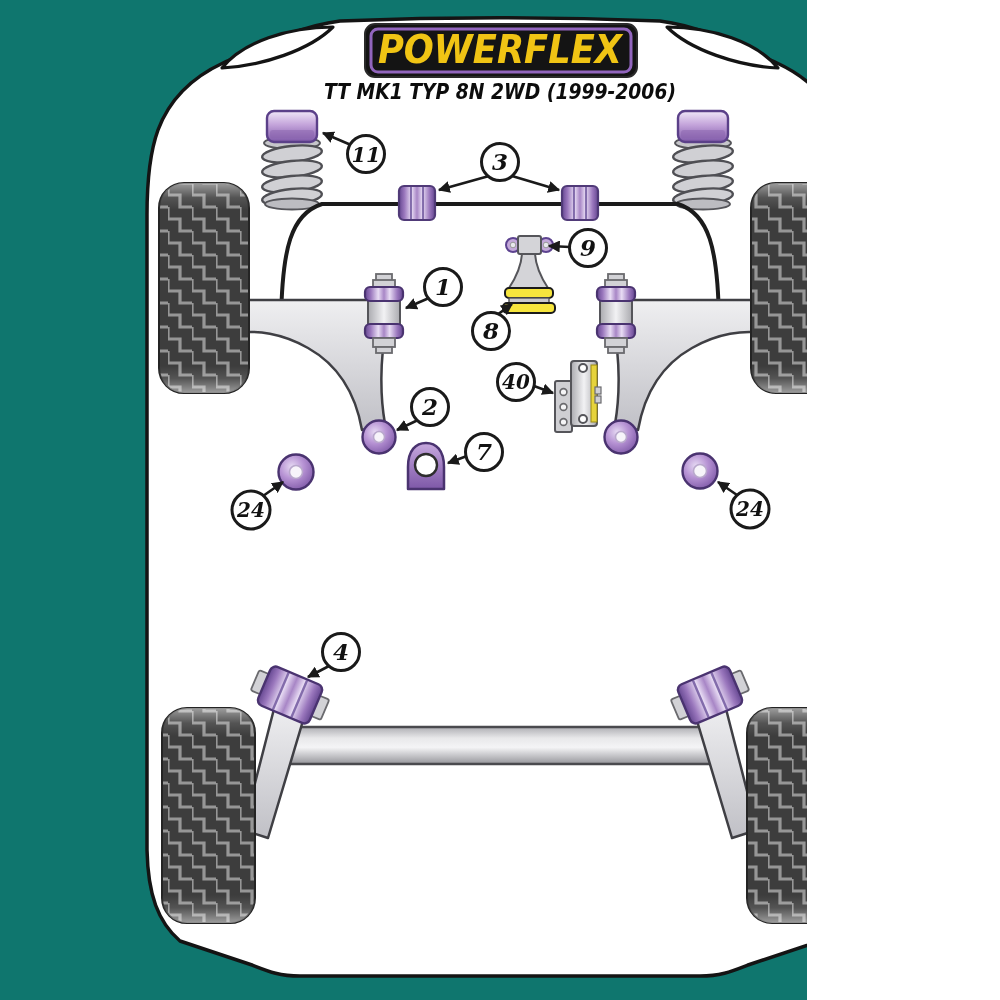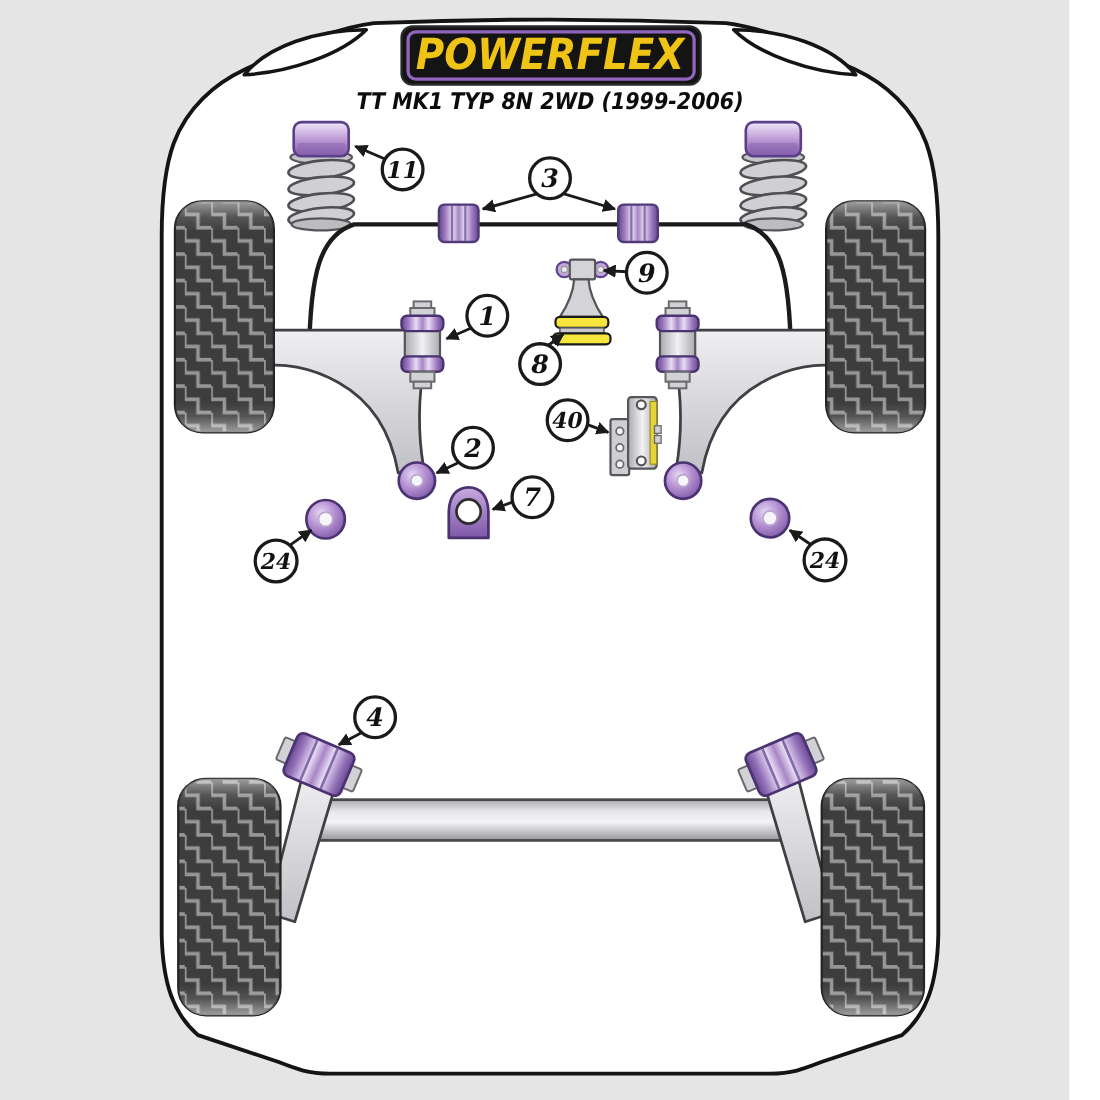--- a/index.html
+++ b/index.html
@@ -1,16 +1,16 @@
 <!DOCTYPE html>
 <html><head>
 <meta charset="utf-8">
 <style>
   html,body{margin:0;padding:0;background:#ffffff;}
-  .stage{position:relative;width:972px;height:1000px;background:#e5e5e5;overflow:hidden;
+  .stage{position:relative;width:807px;height:1000px;background:#0f766e;overflow:hidden;
          font-family:"Liberation Sans",sans-serif;}
   .stage svg{position:absolute;inset:0;}
   text{user-select:none;}
 </style>
 </head>
 <body>
 
 <div class="stage">
 <svg viewBox="0 0 1000 1000" width="1000" height="1000">
   <defs>

